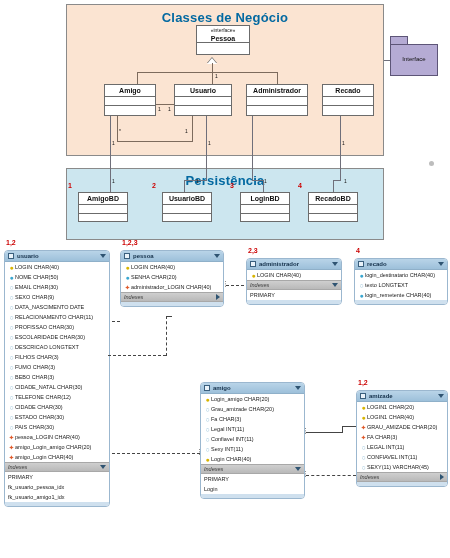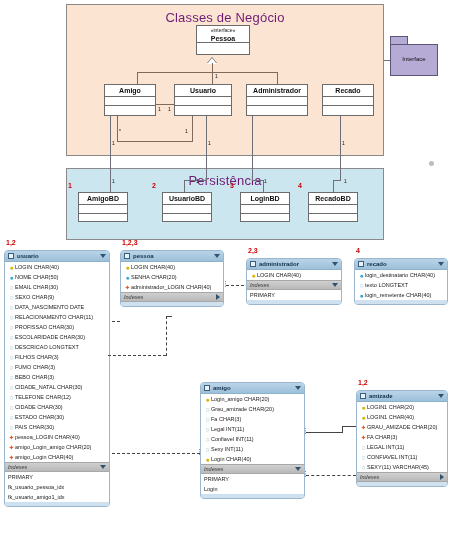--- a/index.html
+++ b/index.html
@@ -25,21 +25,21 @@
     left: 66px; top: 4px; width: 318px; height: 152px;
     background: #fbe4d2;
   }
   .pkg-persistencia {
     left: 66px; top: 168px; width: 318px; height: 72px;
     background: #cce6ef;
   }
   .pkg-title {
     position: absolute; left: 0; right: 0; top: 5px;
     text-align: center;
-    font-size: 13px; font-weight: normal; color: #701a75;
+    font-size: 13px; font-weight: bold; color: #0369a1;
     letter-spacing: .2px;
   }
   .pkg-persistencia .pkg-title { top: 4px; }
 
   
   .uclass {
     position: absolute;
     background: #ffffff;
     border: 1px solid #6b6b6b;
     font-size: 7px;

